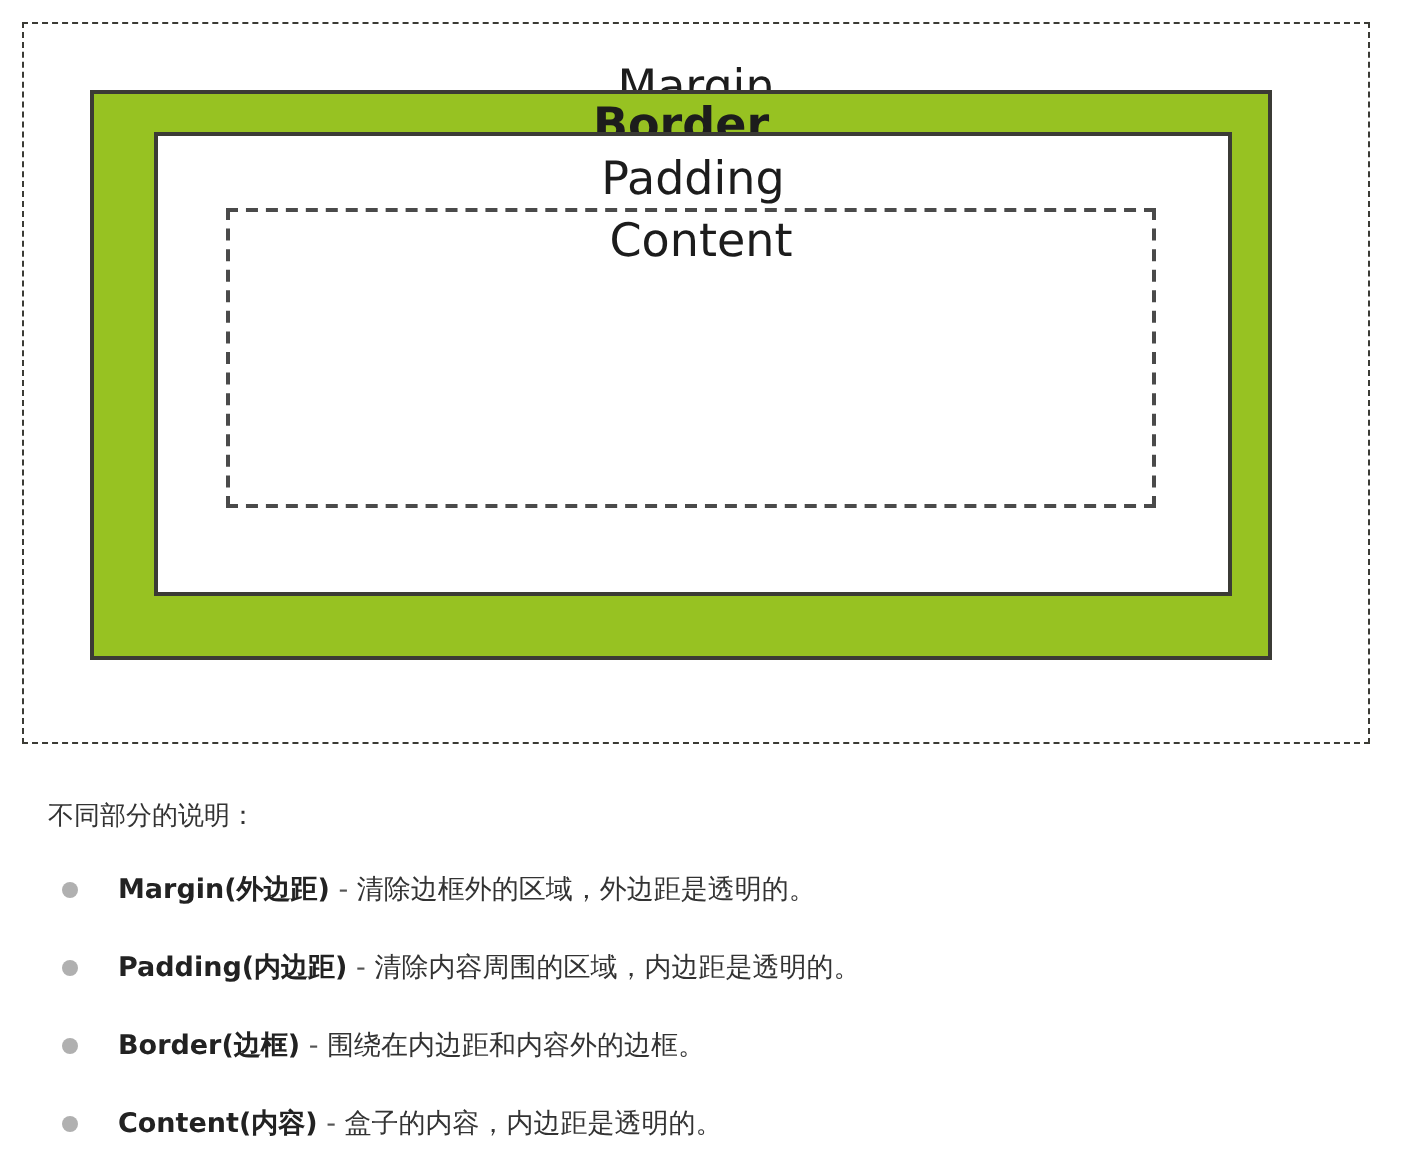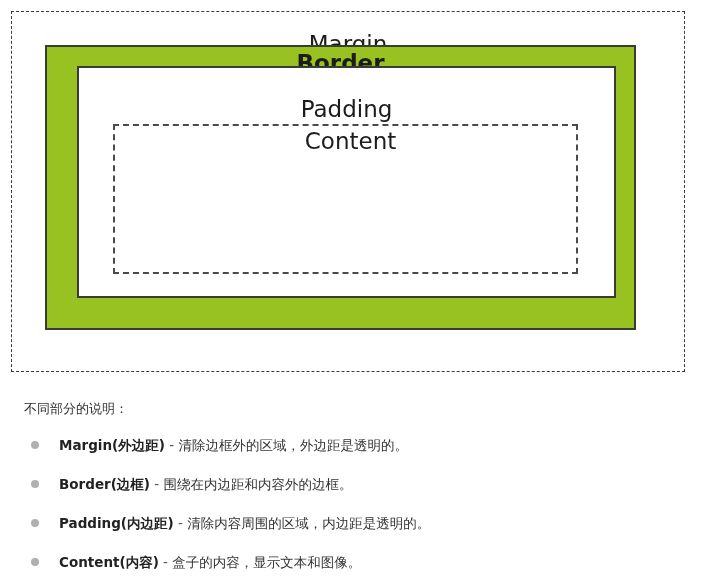--- a/index.html
+++ b/index.html
@@ -60,26 +60,26 @@
     position: absolute;
     left: 30px;
     top: 19px;
     width: 539px;
     height: 232px;
     box-sizing: border-box;
     background: #ffffff;
     border: 2px solid #3b3b35;
   }
 
-  #padding-label { top: 28px; }
+  #padding-label { top: 9px; }
 
   #content-box {
     position: absolute;
     left: 34px;
-    top: 56px;
+    top: 36px;
     width: 465px;
     height: 150px;
     box-sizing: border-box;
     background: transparent;
     border: 2px dashed #4a4a4a;
   }
 
   #content-label {
     position: absolute;
     left: -34px;
@@ -181,31 +181,31 @@
 
   <ul id="parts-list">
 
     <li>
       <span class="term">Margin(外边距)</span>
       <span class="dash">-</span>
       <span class="desc">清除边框外的区域，外边距是透明的。</span>
     </li>
 
     <li>
+      <span class="term">Padding(内边距)</span>
+      <span class="dash">-</span>
+      <span class="desc">清除内容周围的区域，内边距是透明的。</span>
+    </li>
+
+    <li>
       <span class="term">Border(边框)</span>
       <span class="dash">-</span>
       <span class="desc">围绕在内边距和内容外的边框。</span>
     </li>
 
     <li>
-      <span class="term">Padding(内边距)</span>
-      <span class="dash">-</span>
-      <span class="desc">清除内容周围的区域，内边距是透明的。</span>
-    </li>
-
-    <li>
       <span class="term">Content(内容)</span>
       <span class="dash">-</span>
-      <span class="desc">盒子的内容，显示文本和图像。</span>
+      <span class="desc">盒子的内容，内边距是透明的。</span>
     </li>
 
   </ul>
 </div>
 
 </body></html>

